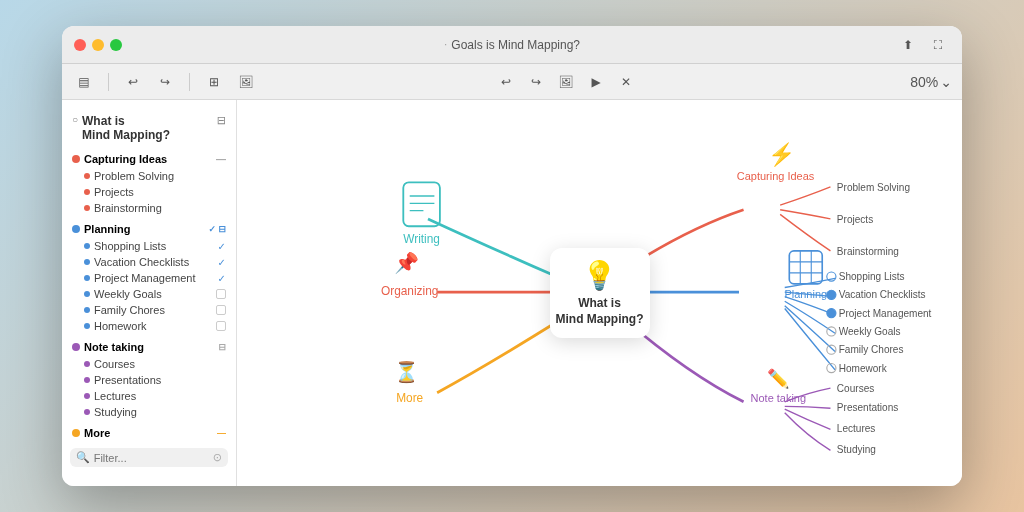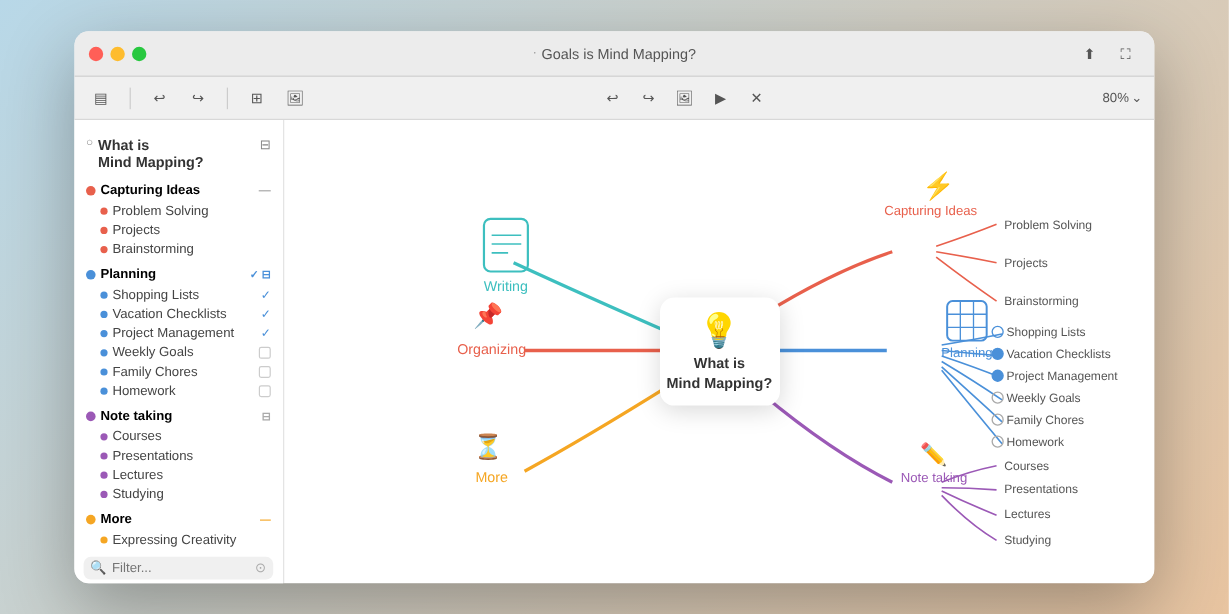--- a/index.html
+++ b/index.html
@@ -41,21 +41,21 @@
       display: flex; align-items: center;
       padding: 0 10px; gap: 8px;
     }
     .toolbar-btn {
       width: 24px; height: 24px; border-radius: 4px;
       display: flex; align-items: center; justify-content: center;
       color: #555; font-size: 12px; cursor: pointer;
       background: transparent; border: none;
     }
     .zoom-display {
-      font-size: 11px; color: #555;
+      font-size: 14px; color: #555;
       display: flex; align-items: center; gap: 2px; padding-left: 36px;
     }
     .toolbar-divider { width: 1px; height: 18px; background: #ccc; margin: 0 4px; }
     .toolbar-center {
       margin-left: auto; margin-right: auto;
       display: flex; align-items: center; gap: 6px;
     }
     
     .main-content {
       flex: 1; display: flex; overflow: hidden;
@@ -267,24 +267,20 @@
           <span>Studying</span>
         </div>
       </div>
 
       <div class="sidebar-section">
         <div class="sidebar-section-header">
           <div class="dot" style="background:#f5a623;"></div>
           <span>More</span>
           <span style="margin-left:auto;font-size:9px;color:#f5a623;">—</span>
         </div>
-        <div class="sidebar-item">
-          <div class="dot" style="background:#f5a623;"></div>
-          <span>Expressing Creativity</span>
-        </div>
       </div>
 
       <div class="search-bar">
         <span style="color:#aaa;font-size:11px;">🔍</span>
         <input type="text" placeholder="Filter..." style="">
         <span style="color:#aaa;font-size:11px;">⊙</span>
       </div>
     </div>
 
     <div class="canvas">

